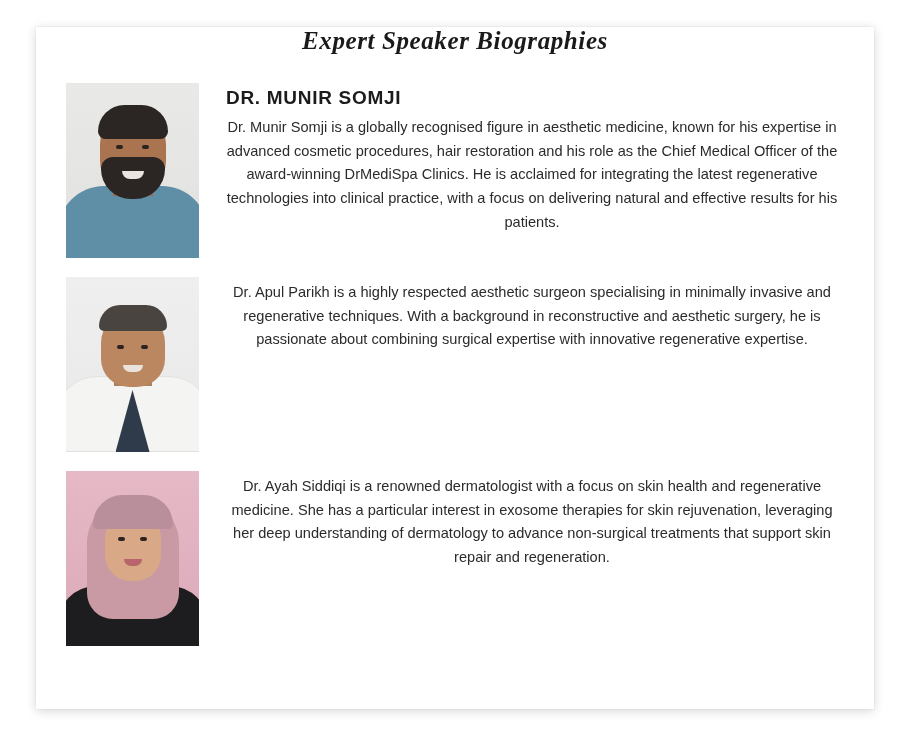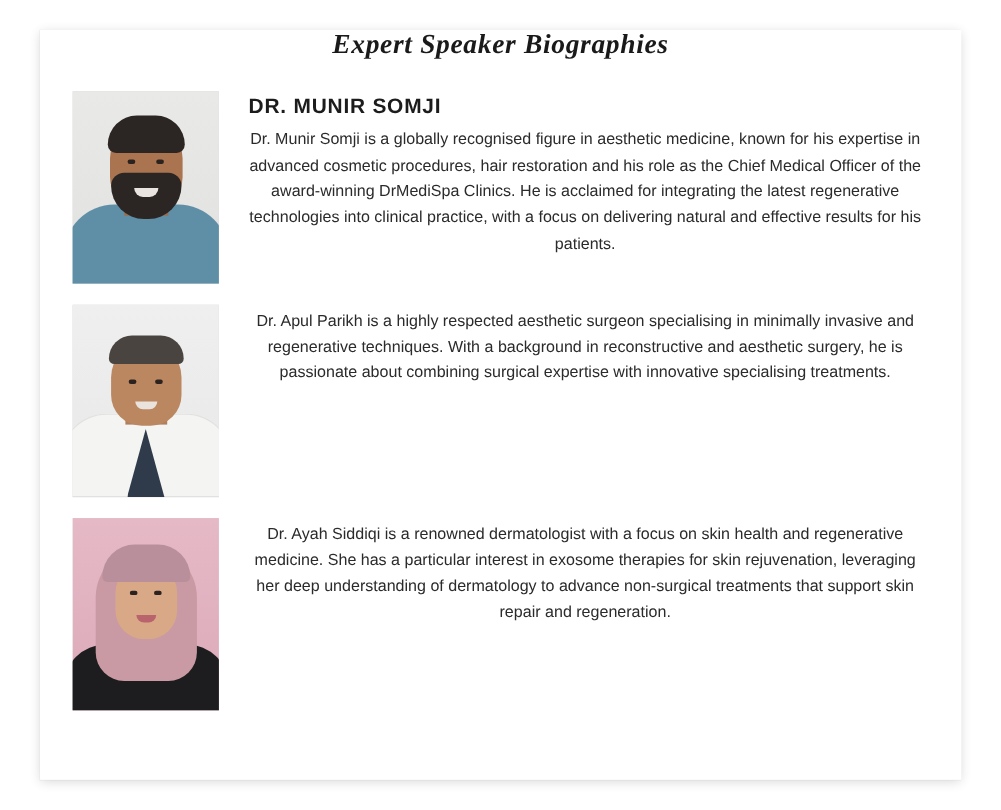--- a/index.html
+++ b/index.html
@@ -152,21 +152,21 @@
         <div class="body"></div>
         <div class="shirt"></div>
         <div class="neck"></div>
         <div class="head"></div>
         <div class="hair"></div>
         <div class="mouth"></div>
         <div class="eye" style="left:51px; top:68px;"></div>
         <div class="eye" style="left:75px; top:68px;"></div>
       </div>
       <div class="bio-text">
-        <div class="bio-desc">Dr. Apul Parikh is a highly respected aesthetic surgeon specialising in minimally invasive and regenerative techniques. With a background in reconstructive and aesthetic surgery, he is passionate about combining surgical expertise with innovative specialising treatments.</div>
+        <div class="bio-desc">Dr. Apul Parikh is a highly respected aesthetic surgeon specialising in minimally invasive and regenerative techniques. With a background in reconstructive and aesthetic surgery, he is passionate about combining surgical expertise with innovative regenerative expertise.</div>
       </div>
     </div>
 
     <div class="bio">
       <div class="portrait p3">
         <div class="p-bg"></div>
         <div class="body"></div>
         <div class="scarf"></div>
         <div class="head"></div>
         <div class="scarftop"></div>

